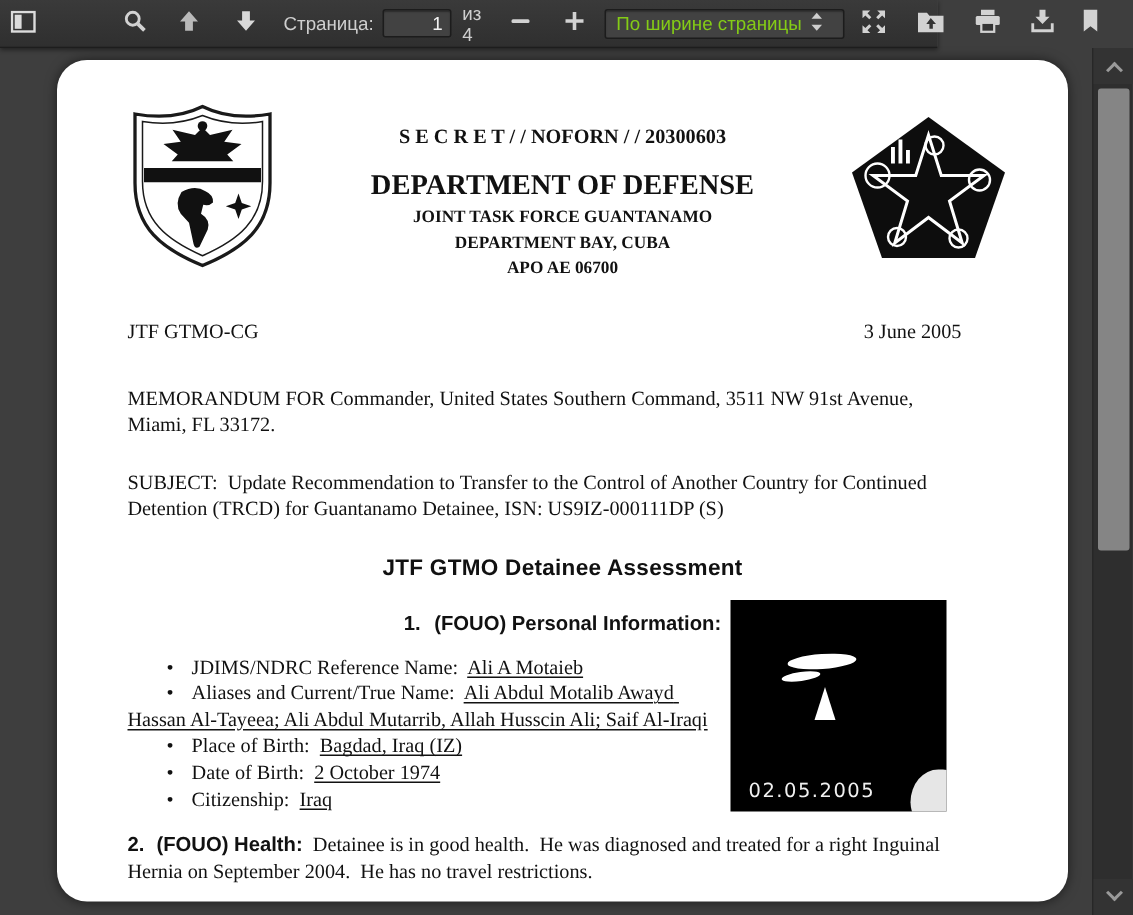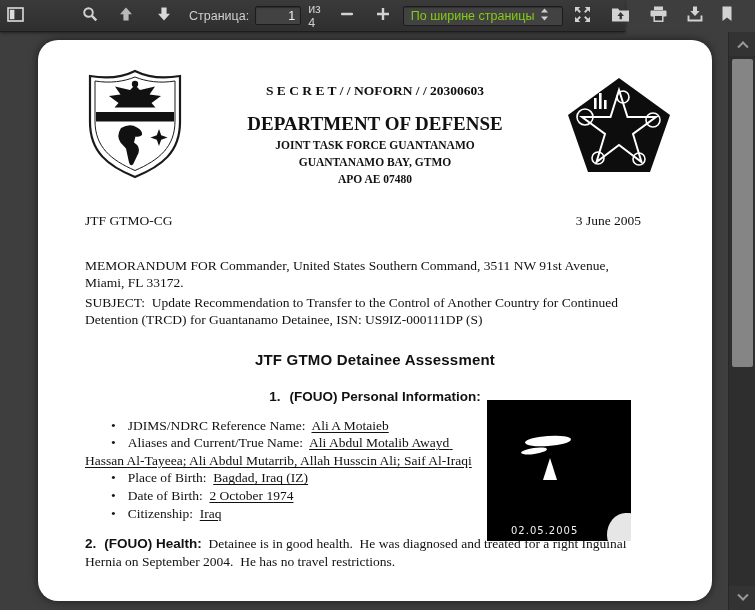--- a/index.html
+++ b/index.html
@@ -54,21 +54,21 @@
           padding:42px 47px 0 47px; font-size:13.5px; line-height:1.3;border-radius:20px; }
 
   .classif { text-align:center; font-weight:bold; font-size:13.5px; white-space:pre-wrap; }
   .dept { text-align:center; margin-top:12px; font-weight:bold; }
   .dept .d1 { font-size:19px; }
   .dept .d2 { font-size:11.5px; margin-top:2px; }
 
   .office-row { display:flex; justify-content:space-between; margin-top:25px; width:556px; }
 
   .memo { margin-top:27px; width:556px; white-space:pre-wrap; }
-  .subject { margin-top:2px; width:562px; white-space:pre-wrap; }
+  .subject { margin-top:21px; width:562px; white-space:pre-wrap; }
 
   .doc-title { margin-top:21px; text-align:center; font-family:"Liberation Sans",sans-serif;
                font-weight:bold; font-size:15px; letter-spacing:.2px; }
 
   .sec-head { margin-top:19px; font-family:"Liberation Sans",sans-serif; font-weight:bold;
               font-size:13.5px;text-align:center; }
   .sec-head .num { margin-right:9px; }
 
   .bullets { margin-top:11px; width:404px; }
   .bullet { text-indent:26px; white-space:pre-wrap; }
@@ -88,22 +88,22 @@
            background:#000; overflow:hidden; }
   .photo .glare1 { position:absolute; left:38px; top:36px; width:46px; height:10px;
                    background:#fff; border-radius:50%; transform:rotate(-4deg); }
   .photo .glare2 { position:absolute; left:34px; top:48px; width:26px; height:6px;
                    background:#fff; border-radius:50%; transform:rotate(-8deg); }
   .photo .nose { position:absolute; left:56px; top:58px; width:0; height:0;
                  border-left:7px solid transparent; border-right:7px solid transparent;
                  border-bottom:22px solid #fff; }
   .photo .patch { position:absolute; right:-10px; bottom:-12px; width:34px; height:40px;
                   background:#fff; border-radius:60% 40% 50% 50%; opacity:.9; }
-  .photo .stamp { position:absolute; left:24px; bottom:4px; color:#f0f0f0;
-                  font-family:"DejaVu Sans",sans-serif; font-size:10px; letter-spacing:1px; }
+  .photo .stamp { position:absolute; left:12px; bottom:4px; color:#f0f0f0;
+                  font-family:"DejaVu Sans",sans-serif; font-size:13px; letter-spacing:1px; }
 </style>
 </head>
 <body>
 
 <div class="toolbar">
   <button class="tb-btn">
     <span>
       <svg width="17" height="15" viewBox="0 0 17 15">
           <rect x="1" y="1" width="15" height="13" fill="none" stroke="#dcdcdc" stroke-width="1.6"></rect>
           <rect x="2.8" y="2.8" width="4.6" height="9.4" fill="#dcdcdc"></rect>
@@ -247,22 +247,22 @@
         <rect x="34" y="17" width="2.6" height="16" fill="#fff"></rect>
         <rect x="39" y="24" width="2.6" height="9" fill="#fff"></rect>
       </svg>
     </div>
 
     <div class="classif">S E C R E T / / NOFORN / / 20300603</div>
 
     <div class="dept">
       <div class="d1">DEPARTMENT OF DEFENSE</div>
       <div class="d2">JOINT TASK FORCE GUANTANAMO</div>
-      <div class="d2">GUANTANAMO BAY, GTMO</div>
-      <div class="d2">APO AE 07480</div>
+      <div class="d2">DEPARTMENT BAY, CUBA</div>
+      <div class="d2">APO AE 06700</div>
     </div>
 
     <div class="office-row">
       <span>JTF GTMO-CG</span>
       <span>3 June 2005</span>
     </div>
 
     <p class="memo">MEMORANDUM FOR Commander, United States Southern Command, 3511 NW 91st Avenue, Miami, FL 33172.</p>
 
     <p class="subject">SUBJECT:  Update Recommendation to Transfer to the Control of Another Country for Continued Detention (TRCD) for Guantanamo Detainee, ISN: US9IZ-000111DP (S)</p>

